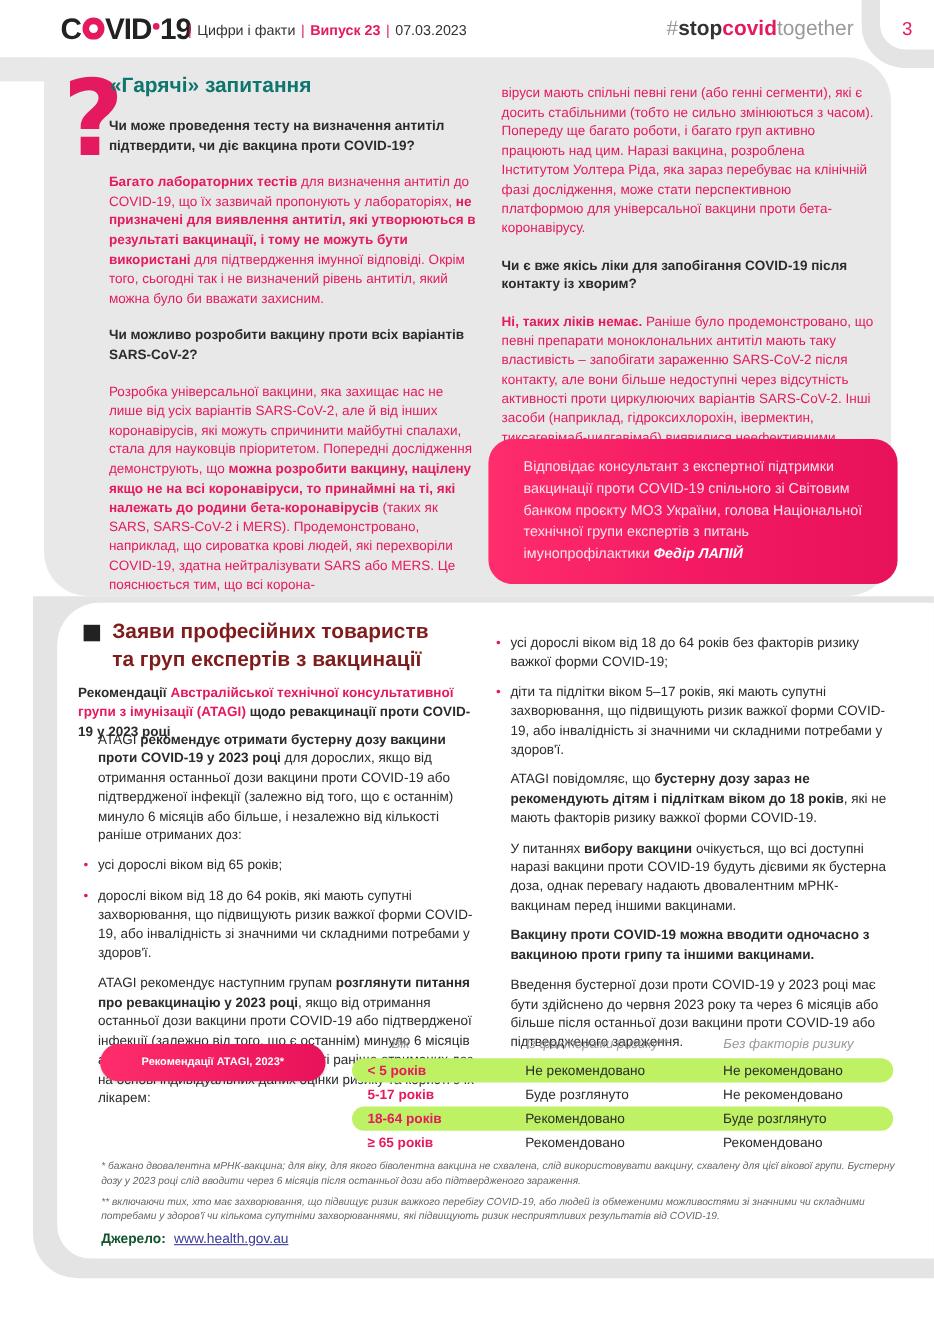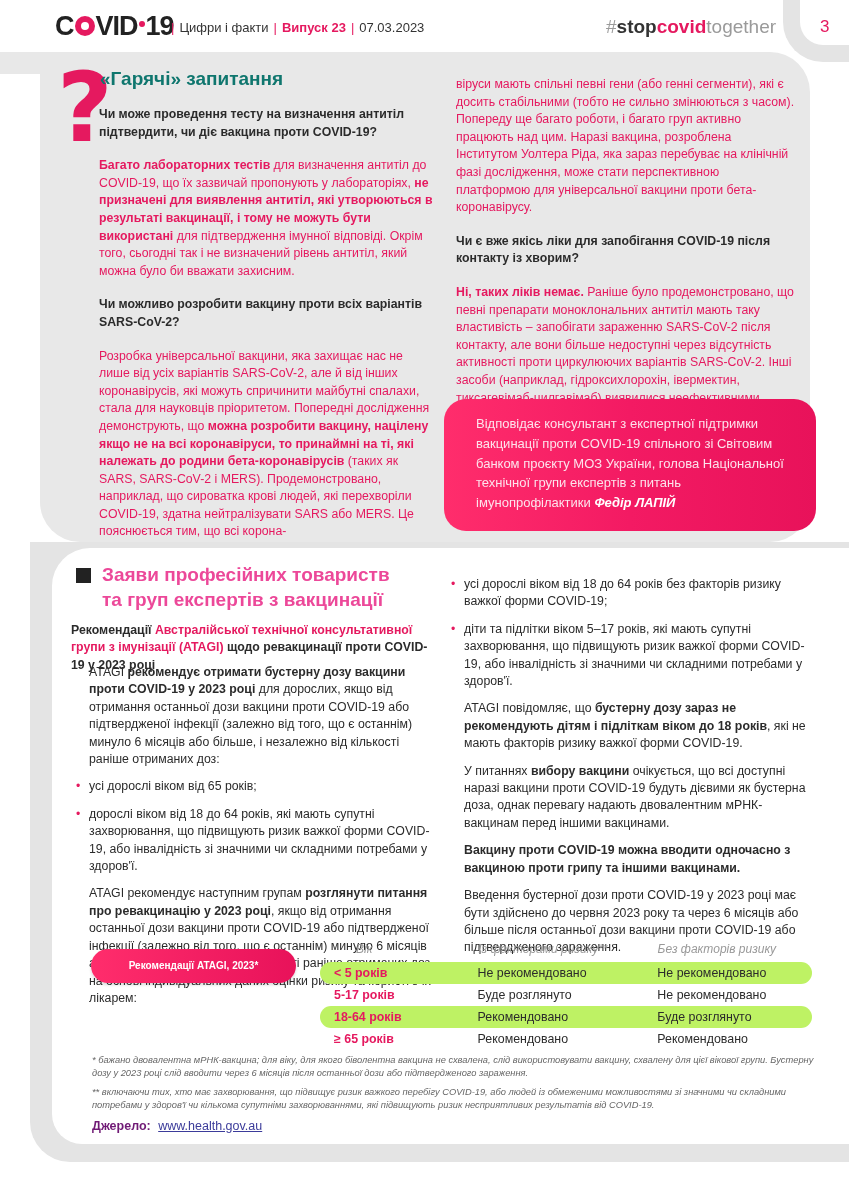--- a/index.html
+++ b/index.html
@@ -46,21 +46,21 @@
     background: linear-gradient(90deg, #ff2d6c 0%, #f31a63 50%, #e8125a 100%);
     color: #fde3ec; font-size: 13px; line-height: 19.8px;
     box-sizing: border-box; padding: 15px 20px 0 32px;
   }
   .callout .name { font-style: italic; font-weight: bold; color: #ffffff; }
 
   
   .bottom-frame { position: absolute; left: 30px; top: 542px; width: 819px; height: 620px; background: #e4e4e4; border-bottom-left-radius: 40px; }
   .bottom-panel { position: absolute; left: 52px; top: 548px; width: 797px; height: 596px; background: #ffffff; border-top-left-radius: 38px; border-bottom-left-radius: 30px; }
   .sq { position: absolute; left: 76px; top: 568px; width: 15px; height: 15px; background: #222; }
-  .sec-title { position: absolute; left: 102px; top: 562px; font-size: 19px; font-weight: bold; line-height: 25px; color: #ec4899; }
+  .sec-title { position: absolute; left: 102px; top: 562px; font-size: 19px; font-weight: bold; line-height: 25px; color: #7f1d1d; }
   .bcol { position: absolute; font-size: 12.3px; line-height: 17.4px; color: #2b2b2b; }
   .bcol p { margin: 0 0 10px 0; }
   .bcol .bul { position: relative; padding-left: 15px; margin-left: -15px; }
   .bcol .bul::before { content: "•"; position: absolute; left: 2px; top: 0; color: #e5195f; }
   .rec-head { position: absolute; left: 71px; top: 622px; width: 370px; font-size: 12.3px; line-height: 17.4px; font-weight: bold; color: #2b2b2b; }
 
   .atagi-pill {
     position: absolute; left: 91px; top: 949px; width: 205px; height: 34px; border-radius: 17px;
     background: linear-gradient(90deg, #ff2d6c, #e8125a); color: #fff; font-weight: bold; font-size: 10px;
     text-align: center; line-height: 34px; box-shadow: 0 2px 3px rgba(0,0,0,0.15);
@@ -71,21 +71,21 @@
   .rt-row.shade { background: #bef264; }
   .c1 { width: 146px; padding-left: 14px; box-sizing: border-box; }
   .rt-head .c1 { padding-left: 36px; }
   .c2 { width: 186px; margin-left: 16px; }
   .c3 { width: 160px; }
   .rt-row .c1 { color: #e5195f; font-weight: bold; }
 
   .footnotes { position: absolute; left: 92px; top: 1054px; width: 735px; font-size: 9.3px; line-height: 12.5px; color: #666; font-style: italic; }
   .footnotes p { margin: 0 0 7px 0; }
   .source { position: absolute; left: 92px; top: 1119px; font-size: 12.5px; }
-  .source .lbl { font-weight: bold; color: #701a75; margin-top: 36px; }
+  .source .lbl { font-weight: bold; color: #14532d; margin-top: 36px; }
   .source a { color: #3b3b9a; text-decoration: underline; margin-left: 4px; }
 </style>
 </head>
 <body>
 
 <div class="header">
   <div class="logo"><span>C</span><span class="o"></span><span>VID</span><span class="dot"></span><span>19</span></div>
   <div class="hdr-meta">
     <span class="sep">|</span><span>Цифри і факти</span><span class="sep">|</span><span class="issue">Випуск 23</span><span class="sep">|</span><span>07.03.2023</span>
   </div>

